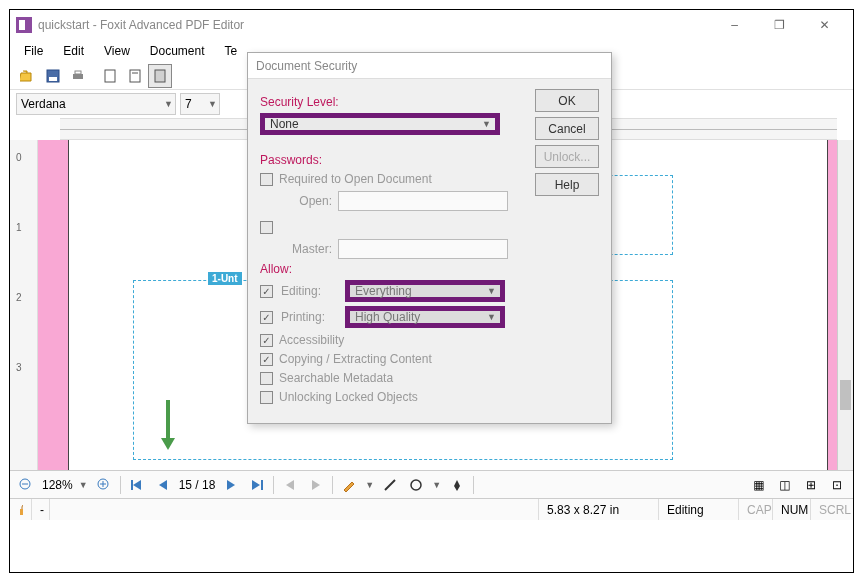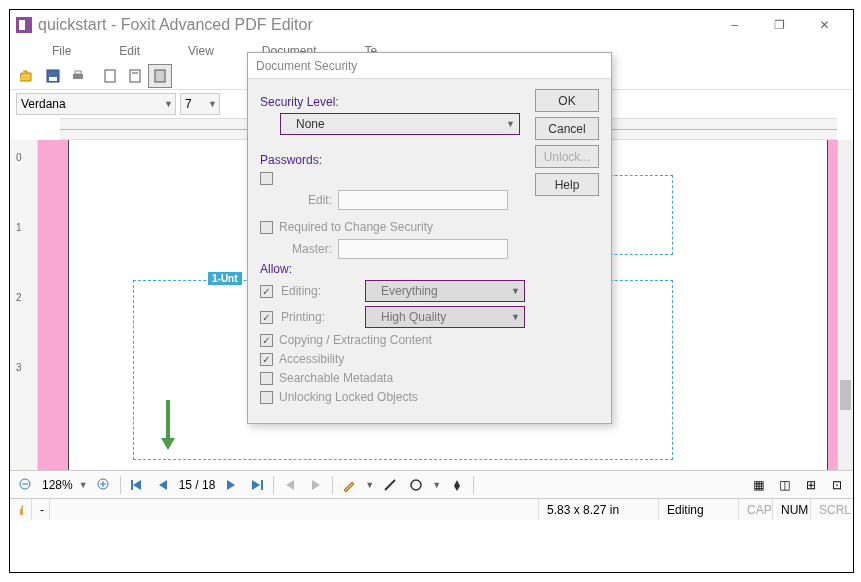--- a/index.html
+++ b/index.html
@@ -1,25 +1,25 @@
 <!DOCTYPE html>
 <html><head>
 <meta charset="utf-8">
 <style>
 * { box-sizing: border-box; margin: 0; padding: 0; font-family: "Segoe UI", Tahoma, sans-serif; font-size: 12px; }
 body { background: #fff; width: 861px; height: 582px; position: relative; overflow: hidden; }
 .outer { border: 1px solid #000; width: 845px; height: 564px; margin: 9px; position: relative; background: #fff; }
 .titlebar { height: 30px; display: flex; align-items: center; padding: 0 6px; background: #fff; }
 .app-icon { width: 16px; height: 16px; background: #8b4a9e; margin-right: 6px; display: inline-block; position: relative; }
 .app-icon::after { content: ""; position: absolute; left: 3px; top: 3px; width: 6px; height: 10px; background: #fff; }
-.title { color: #888; font-size: 16px; flex: 1; }
+.title { color: #888; font-size: 12px; flex: 1; }
 .win-btns { display: flex; gap: 0; }
 .win-btn { width: 45px; height: 28px; display: flex; align-items: center; justify-content: center; color: #666; }
 .menubar { height: 22px; display: flex; align-items: center; padding: 0 6px; gap: 4px; }
-.menubar span { padding: 2px 8px; color: #737373; margin-left: 28px; }
+.menubar span { padding: 2px 8px; color: #000000; }
 .toolbar { height: 28px; display: flex; align-items: center; padding: 2px 6px; gap: 1px; border-bottom: 1px solid #e0e0e0; }
 .tbtn { width: 24px; height: 24px; display: flex; align-items: center; justify-content: center; border: 1px solid transparent; }
 .tbtn.active { border: 1px solid #888; background: #e8e8e8; }
 .sep { width: 6px; }
 .formatbar { height: 28px; display: flex; align-items: center; padding: 2px 6px; gap: 4px; }
 .combo { height: 22px; border: 1px solid #ccc; background: #f5f5f5; display: flex; align-items: center; padding: 0 4px; position: relative; }
 .combo .dd { position: absolute; right: 2px; color: #666; font-size: 9px; }
 .fontname { width: 160px; }
 .fontsize { width: 40px; }
 .ruler-area { height: 22px; background: #f5f5f5; border-top: 1px solid #ddd; border-bottom: 1px solid #ddd; position: relative; margin-left: 50px; margin-right: 16px; }
@@ -36,22 +36,22 @@
 .vscroll { position:absolute; right:0; top:0; bottom:0; width:16px; background:#f0f0f0; border-left:1px solid #ccc; }
 .vscroll .thumb { position:absolute; left:2px; right:2px; top:240px; height:30px; background:#c0c0c0; }
 .navbar { height: 28px; display:flex; align-items:center; padding:0 6px; gap:6px; border-top:1px solid #ccc; background:#fafafa; }
 .nav-icon { width:20px; height:20px; display:flex; align-items:center; justify-content:center; }
 .statusbar { height: 22px; display:flex; align-items:center; border-top:1px solid #ccc; background:#fafafa; font-size:11px; }
 .status-cell { border-right:1px solid #ddd; padding:0 8px; height:100%; display:flex; align-items:center; }
 
 .dialog { position:absolute; left:237px; top:42px; width:365px; background:#f0f0f0; border:1px solid #aaa; box-shadow:3px 3px 8px rgba(0,0,0,.2); z-index:100; }
 .dlg-title { height:26px; display:flex; align-items:center; padding:0 8px; color:#888; font-size:12px; background:#fff; border-bottom:1px solid #ddd; }
 .dlg-body { padding:10px 12px 14px; position:relative; }
-.dlg-label { color:#4c1d95; margin:6px 0 4px; }
-.dlg-select { width:240px; height:22px; border:1px solid #701a75; background:#eaeaea; display:flex; align-items:center; padding:0 15px; position:relative; color:#333;margin-left:20px; }
+.dlg-label { color:#be185d; margin:6px 0 4px; }
+.dlg-select { width:240px; height:22px; border:5px solid #701a75; background:#eaeaea; display:flex; align-items:center; padding:0 5px; position:relative; color:#333; }
 .dlg-select.disabled { background:#dcdcdc; color:#777; }
 .dlg-select .dd { position:absolute; right:4px; font-size:9px; color:#666; }
 .dlg-btns { position:absolute; right:12px; top:10px; display:flex; flex-direction:column; gap:5px; }
 .dlg-btn { width:64px; height:23px; border:1px solid #999; background:#e8e8e8; display:flex; align-items:center; justify-content:center; color:#333; }
 .dlg-btn.disabled { color:#aaa;text-align:center; }
 .chk-row { display:flex; align-items:center; gap:6px; margin:5px 0; }
 .chk { width:13px; height:13px; border:1px solid #888; background:#fff; display:flex; align-items:center; justify-content:center; font-size:10px; color:#555; }
 .chk.disabled { background:#e8e8e8; }
 .chk.checked::after { content:"✓"; }
 .field-row { display:flex; align-items:center; gap:6px; margin:3px 0 3px 24px; }
@@ -268,28 +268,28 @@
 
       <div class="dlg-label">Security Level:</div>
       <div class="dlg-select">
           <span>None</span>
           <span class="dd">▼</span>
         </div>
 
       <div class="dlg-label" style="margin-top:18px">Passwords:</div>
       <div class="chk-row">
         <span class="chk disabled"></span>
+        <span style="color:#999">Required to Open Document</span>
       </div>
       <div class="field-row">
-        <label>Edit:</label>
+        <label>Open:</label>
         <div class="txtfield"></div>
       </div>
       <div class="chk-row" style="margin-top:10px">
         <span class="chk disabled"></span>
-        <span style="color:#999">Required to Change Security</span>
       </div>
       <div class="field-row">
         <label>Master:</label>
         <div class="txtfield"></div>
       </div>
 
       <div class="dlg-label" style="margin-top:0">Allow:</div>
       <div class="allow-row">
         <span class="chk disabled checked"></span>
         <label>Editing:</label>
@@ -301,25 +301,25 @@
       <div class="allow-row">
         <span class="chk disabled checked"></span>
         <label>Printing:</label>
         <div class="dlg-select disabled sec-select">
             <span>High Quality</span>
             <span class="dd">▼</span>
           </div>
       </div>
       <div class="chk-row">
         <span class="chk disabled checked"></span>
+        <span style="color:#999">Accessibility</span>
+      </div>
+      <div class="chk-row">
+        <span class="chk disabled checked"></span>
         <span style="color:#999">Copying / Extracting Content</span>
-      </div>
-      <div class="chk-row">
-        <span class="chk disabled checked"></span>
-        <span style="color:#999">Accessibility</span>
       </div>
       <div class="chk-row">
         <span class="chk disabled"></span>
         <span style="color:#999">Searchable Metadata</span>
       </div>
       <div class="chk-row">
         <span class="chk disabled"></span>
         <span style="color:#999">Unlocking Locked Objects</span>
       </div>
     </div>

